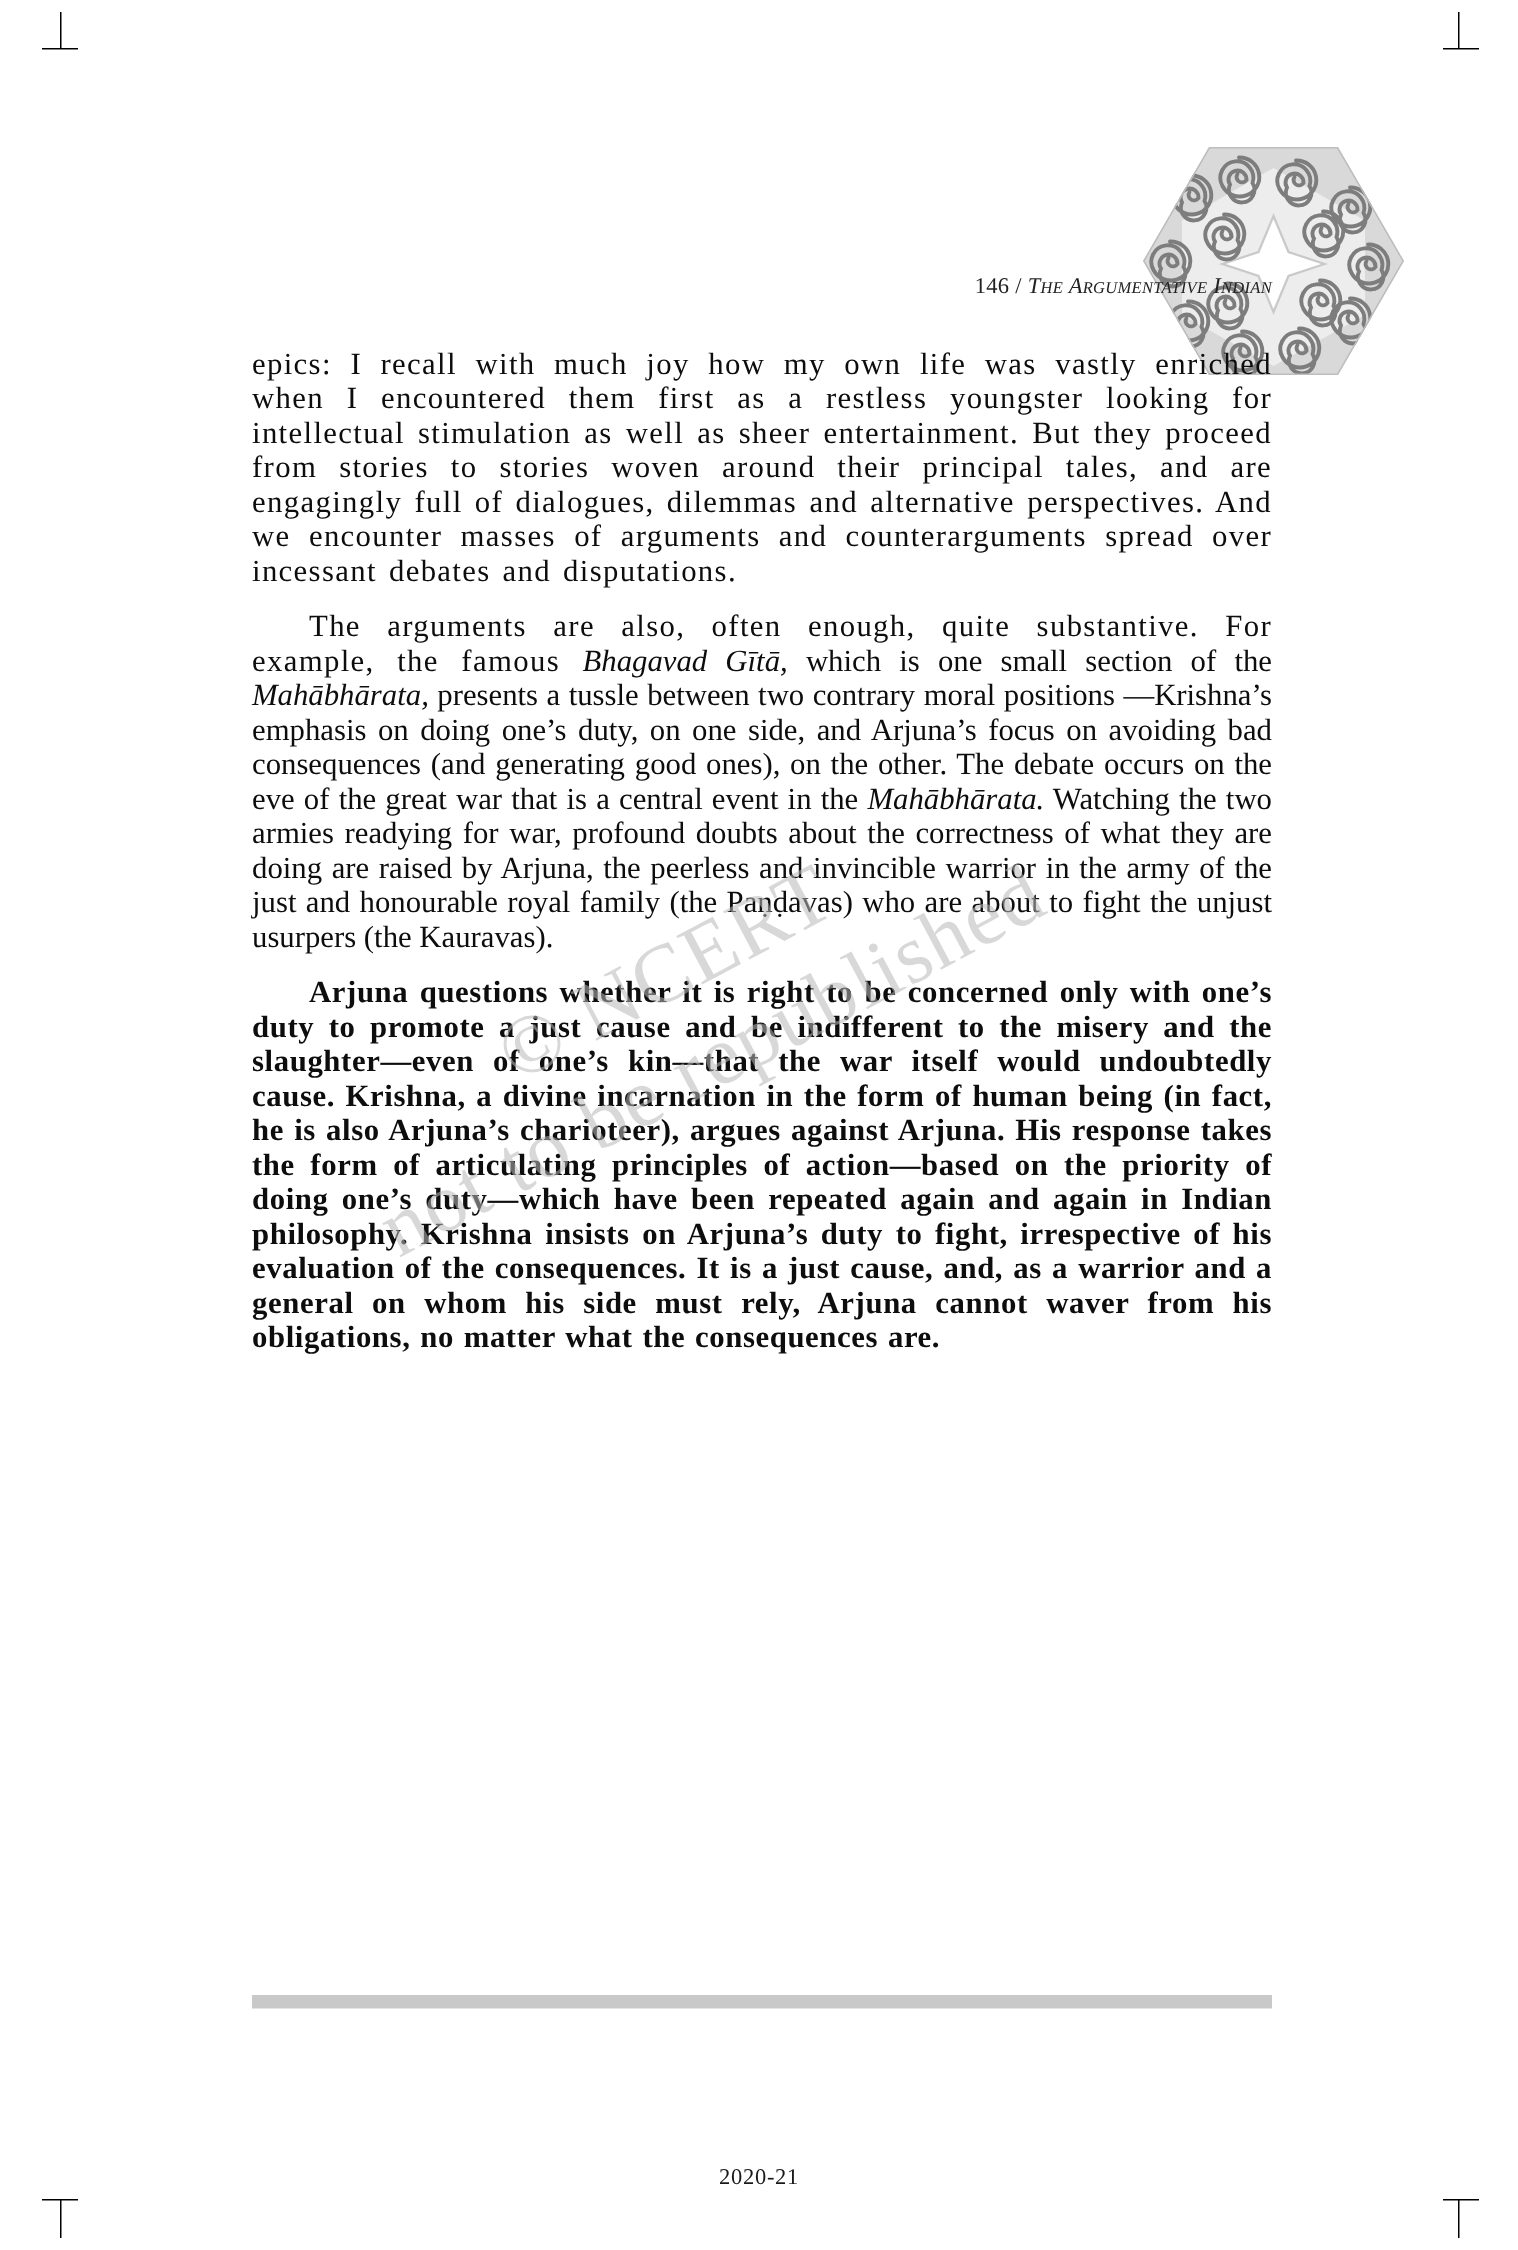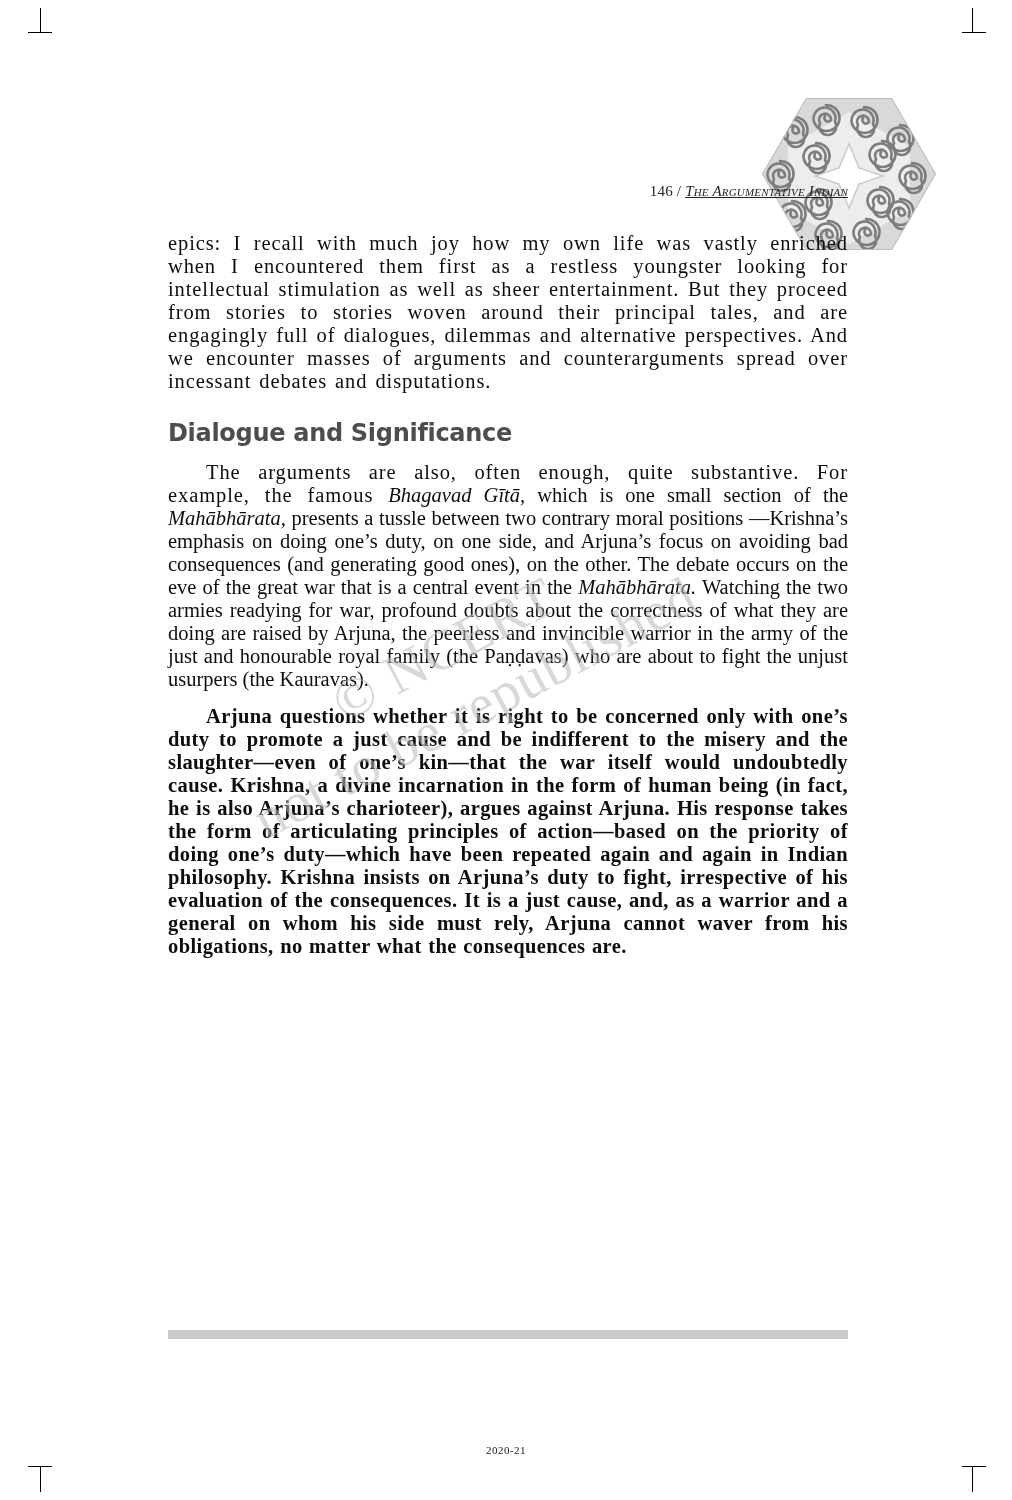--- a/index.html
+++ b/index.html
@@ -52,21 +52,20 @@
     text-align: right;
     font-family: "Liberation Serif", serif;
     font-size: 15px;
     letter-spacing: 0.2px;
     color: #222;
     white-space: nowrap;
   }
   .running-head .sc {
     font-variant: small-caps;
     font-style: italic;
-    text-decoration: underline;
   }
 
   
   .column {
     position: absolute;
     left: 168px;
     top: 218px;
     width: 680px;
   }
   p.body {
@@ -131,21 +130,21 @@
   }
 
   
   .footer {
     position: absolute;
     left: 0;
     top: 1444px;
     width: 1012px;
     text-align: center;
     font-family: "Liberation Serif", serif;
-    font-size: 11px;
+    font-size: 15px;
     color: #1a1a1a;
     letter-spacing: 0.5px;
   }
 </style>
 </head>
 <body>
 
 <div class="page">
 
   <div class="crop" style="left:28px; top:8px; width:34px; height:34px;">
@@ -205,21 +204,20 @@
   </div>
 
   <div class="running-head">
     <span>146</span><span>&nbsp;/&nbsp;</span><span class="sc">The Argumentative Indian</span>
   </div>
 
   <div class="column">
 
     <p class="body spaced">epics: I recall with much joy how my own life was vastly enriched when I encountered them first as a restless youngster looking for intellectual stimulation as well as sheer entertainment. But they proceed from stories to stories woven around their principal tales, and are engagingly full of dialogues, dilemmas and alternative perspectives. And we encounter masses of arguments and counterarguments spread over incessant debates and disputations.</p>
 
-    <h2 class="section-title">Dialogue and Significance</h2>
 
     <p class="body indent"><span class="spaced">The arguments are also, often enough, quite substantive. For example, the famous </span><i>Bhagavad Gītā,</i><span> which is one small section of the </span><i>Mahābhārata,</i><span> presents a tussle between two contrary moral positions —Krishna’s emphasis on doing one’s duty, on one side, and Arjuna’s focus on avoiding bad consequences (and generating good ones), on the other. The debate occurs on the eve of the great war that is a central event in the </span><i>Mahābhārata.</i><span> Watching the two armies readying for war, profound doubts about the correctness of what they are doing are raised by Arjuna, the peerless and invincible warrior in the army of the just and honourable royal family (the Paṇḍavas) who are about to fight the unjust usurpers (the Kauravas).</span></p>
 
     <p class="body indent spaced2">Arjuna questions whether it is right to be concerned only with one’s duty to promote a just cause and be indifferent to the misery and the slaughter—even of one’s kin—that the war itself would undoubtedly cause. Krishna, a divine incarnation in the form of human being (in fact, he is also Arjuna’s charioteer), argues against Arjuna. His response takes the form of articulating principles of action—based on the priority of doing one’s duty—which have been repeated again and again in Indian philosophy. Krishna insists on Arjuna’s duty to fight, irrespective of his evaluation of the consequences. It is a just cause, and, as a warrior and a general on whom his side must rely, Arjuna cannot waver from his obligations, no matter what the consequences are.</p>
 
   </div>
 
   <div class="watermark">
     <div>© NCERT</div>
     <div>not to be republished</div>

